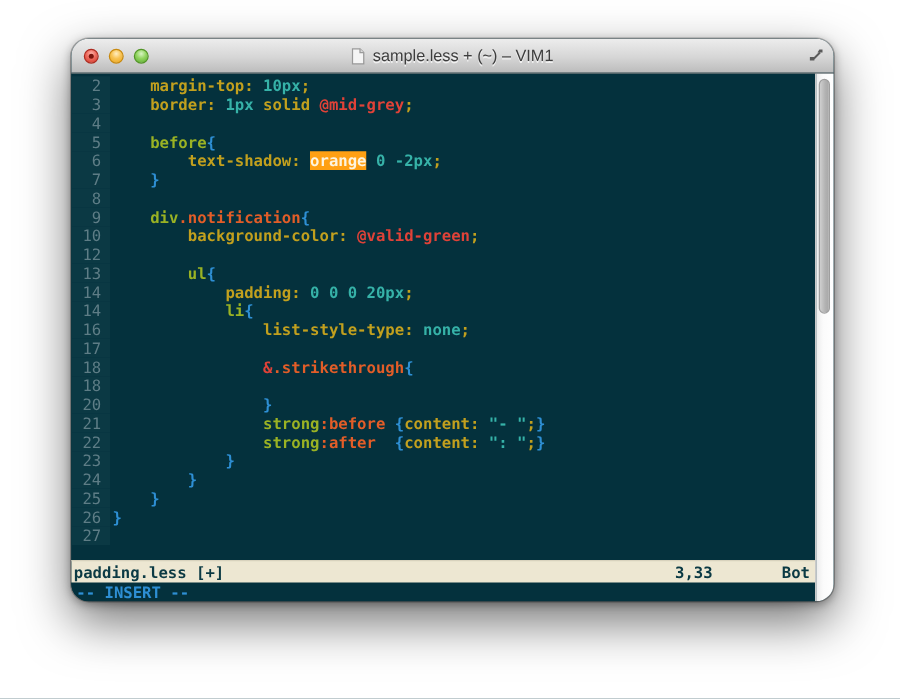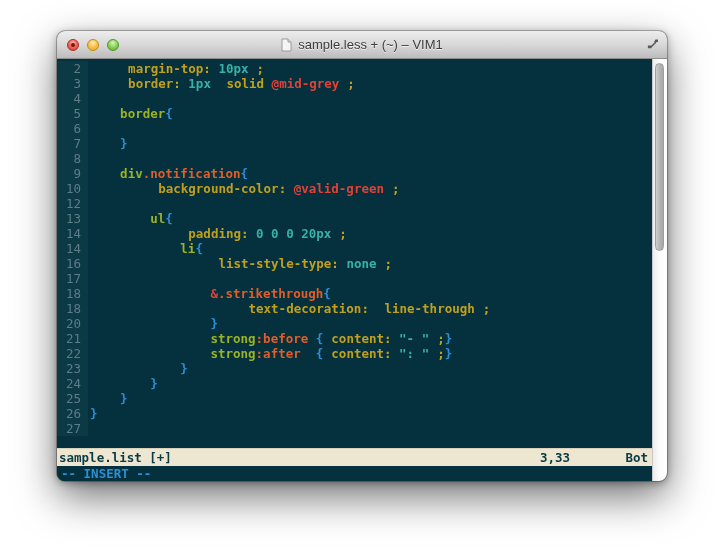--- a/index.html
+++ b/index.html
@@ -2,21 +2,21 @@
 <html style="--bg: #04313d; --gutter-bg: #0b3944; --line-number: #5e7d86; --gold: #c2a01e; --cyan: #36b2a8; --red: #e04238; --orange: #e25d28; --green: #9ab224; --blue: #2e8fd4; --search-bg: #ffa013; --search-fg: #fdf4df; --status-bg: #ede7d2; --status-fg: #0b3a44; --insert-blue: #2e8fd4;"><head>
 <meta charset="utf-8">
 <style>
   html,body{margin:0;padding:0;}
   body{
     width:720px;height:559px;background:#ffffff;position:relative;overflow:hidden;
     font-family:"Liberation Sans", sans-serif;
   }
   .window{
     position:absolute;left:57px;top:31px;width:610px;height:450px;
-    border-radius:8px;overflow:hidden;
+    border-radius:14px;overflow:hidden;
     box-shadow:0 16px 40px rgba(0,0,0,.55), 0 2px 8px rgba(0,0,0,.35), 0 0 0 1px rgba(0,0,0,.25);
     background:var(--bg);
   }
   
   .titlebar{
     position:relative;height:27px;
     background:linear-gradient(to bottom,#ededed 0%,#d6d6d6 55%,#bcbcbc 100%);
     border-bottom:1px solid #8e8e8e;
     display:flex;align-items:center;justify-content:center;
   }
@@ -42,21 +42,21 @@
     font-size:12.5px;line-height:15px;font-weight:bold;
     padding-top:2px;box-sizing:border-box;
   }
   .row{height:15px;white-space:pre;display:flex;}
   .gutter{
     display:inline-block;width:24px;min-width:24px;text-align:right;padding-right:7px;
     color:var(--line-number);background:var(--gutter-bg);font-weight:normal;
   }
   .code{white-space:pre;padding-left:2px;}
   .tok-plain{color:#9fb3b3;}
-  .tok-gold{color:var(--gold);margin-left:8px;}
+  .tok-gold{color:var(--gold);}
   .tok-cyan{color:var(--cyan);}
   .tok-red{color:var(--red);text-align:center;}
   .tok-orange{color:var(--orange);}
   .tok-green{color:var(--green);}
   .tok-blue{color:var(--blue);}
   .tok-hl{background:var(--search-bg);color:var(--search-fg);}
   
   .statusline{
     height:18px;background:var(--status-bg);color:var(--status-fg);
     font-family:"DejaVu Sans Mono","Liberation Mono",monospace;font-size:12.5px;font-weight:bold;
@@ -112,46 +112,46 @@
     </div>
   </div>
 
   <div class="main">
     <div class="editor-col">
       <div class="code-area">
         <div>
             <div class="row"><span class="gutter">2</span><span class="code"><span class="tok-plain">    </span><span class="tok-gold">margin-top:</span><span class="tok-plain"> </span><span class="tok-cyan">10px</span><span class="tok-gold">;</span></span></div>
             <div class="row"><span class="gutter">3</span><span class="code"><span class="tok-plain">    </span><span class="tok-gold">border:</span><span class="tok-plain"> </span><span class="tok-cyan">1px</span><span class="tok-plain"> </span><span class="tok-gold">solid</span><span class="tok-plain"> </span><span class="tok-red">@mid-grey</span><span class="tok-gold">;</span></span></div>
             <div class="row"><span class="gutter">4</span><span class="code"></span></div>
-            <div class="row"><span class="gutter">5</span><span class="code"><span class="tok-plain">    </span><span class="tok-green">border</span><span class="tok-blue">{</span></span></div>
-            <div class="row"><span class="gutter">6</span></div>
+            <div class="row"><span class="gutter">5</span><span class="code"><span class="tok-plain">    </span><span class="tok-green">before</span><span class="tok-blue">{</span></span></div>
+            <div class="row"><span class="gutter">6</span><span class="code"><span class="tok-plain">        </span><span class="tok-gold">text-shadow:</span><span class="tok-plain"> </span><span class="tok-hl">orange</span><span class="tok-plain"> </span><span class="tok-cyan">0 -2px</span><span class="tok-gold">;</span></span></div>
             <div class="row"><span class="gutter">7</span><span class="code"><span class="tok-plain">    </span><span class="tok-blue">}</span></span></div>
             <div class="row"><span class="gutter">8</span><span class="code"></span></div>
             <div class="row"><span class="gutter">9</span><span class="code"><span class="tok-plain">    </span><span class="tok-green">div</span><span class="tok-orange">.notification</span><span class="tok-blue">{</span></span></div>
             <div class="row"><span class="gutter">10</span><span class="code"><span class="tok-plain">        </span><span class="tok-gold">background-color:</span><span class="tok-plain"> </span><span class="tok-red">@valid-green</span><span class="tok-gold">;</span></span></div>
             <div class="row"><span class="gutter">12</span><span class="code"></span></div>
             <div class="row"><span class="gutter">13</span><span class="code"><span class="tok-plain">        </span><span class="tok-green">ul</span><span class="tok-blue">{</span></span></div>
             <div class="row"><span class="gutter">14</span><span class="code"><span class="tok-plain">            </span><span class="tok-gold">padding:</span><span class="tok-plain"> </span><span class="tok-cyan">0 0 0 20px</span><span class="tok-gold">;</span></span></div>
             <div class="row"><span class="gutter">14</span><span class="code"><span class="tok-plain">            </span><span class="tok-green">li</span><span class="tok-blue">{</span></span></div>
             <div class="row"><span class="gutter">16</span><span class="code"><span class="tok-plain">                </span><span class="tok-gold">list-style-type:</span><span class="tok-plain"> </span><span class="tok-cyan">none</span><span class="tok-gold">;</span></span></div>
             <div class="row"><span class="gutter">17</span><span class="code"></span></div>
             <div class="row"><span class="gutter">18</span><span class="code"><span class="tok-plain">                </span><span class="tok-red">&amp;</span><span class="tok-orange">.strikethrough</span><span class="tok-blue">{</span></span></div>
-            <div class="row"><span class="gutter">18</span><span class="code"><span class="tok-plain">                    </span><span class="tok-gold">text-decoration:</span><span class="tok-plain"> </span><span class="tok-gold">line-through</span><span class="tok-gold">;</span></span></div>
+            <div class="row"><span class="gutter">18</span></div>
             <div class="row"><span class="gutter">20</span><span class="code"><span class="tok-plain">                </span><span class="tok-blue">}</span></span></div>
             <div class="row"><span class="gutter">21</span><span class="code"><span class="tok-plain">                </span><span class="tok-green">strong</span><span class="tok-orange">:before</span><span class="tok-plain"> </span><span class="tok-blue">{</span><span class="tok-gold">content:</span><span class="tok-plain"> </span><span class="tok-cyan">"- "</span><span class="tok-gold">;</span><span class="tok-blue">}</span></span></div>
             <div class="row"><span class="gutter">22</span><span class="code"><span class="tok-plain">                </span><span class="tok-green">strong</span><span class="tok-orange">:after</span><span class="tok-plain">  </span><span class="tok-blue">{</span><span class="tok-gold">content:</span><span class="tok-plain"> </span><span class="tok-cyan">": "</span><span class="tok-gold">;</span><span class="tok-blue">}</span></span></div>
             <div class="row"><span class="gutter">23</span><span class="code"><span class="tok-plain">            </span><span class="tok-blue">}</span></span></div>
             <div class="row"><span class="gutter">24</span><span class="code"><span class="tok-plain">        </span><span class="tok-blue">}</span></span></div>
             <div class="row"><span class="gutter">25</span><span class="code"><span class="tok-plain">    </span><span class="tok-blue">}</span></span></div>
             <div class="row"><span class="gutter">26</span><span class="code"><span class="tok-blue">}</span></span></div>
             <div class="row"><span class="gutter">27</span><span class="code"></span></div>
           </div>
       </div>
       <div class="statusline">
-        <span class="status-file">sample.list [+]</span>
+        <span class="status-file">padding.less [+]</span>
         <span class="status-ruler">3,33</span>
         <span class="status-pos">Bot</span>
       </div>
       <div class="cmdline">
         <span>-- INSERT --</span>
       </div>
     </div>
     <div class="scrollbar">
       <div class="thumb"></div>
     </div>

